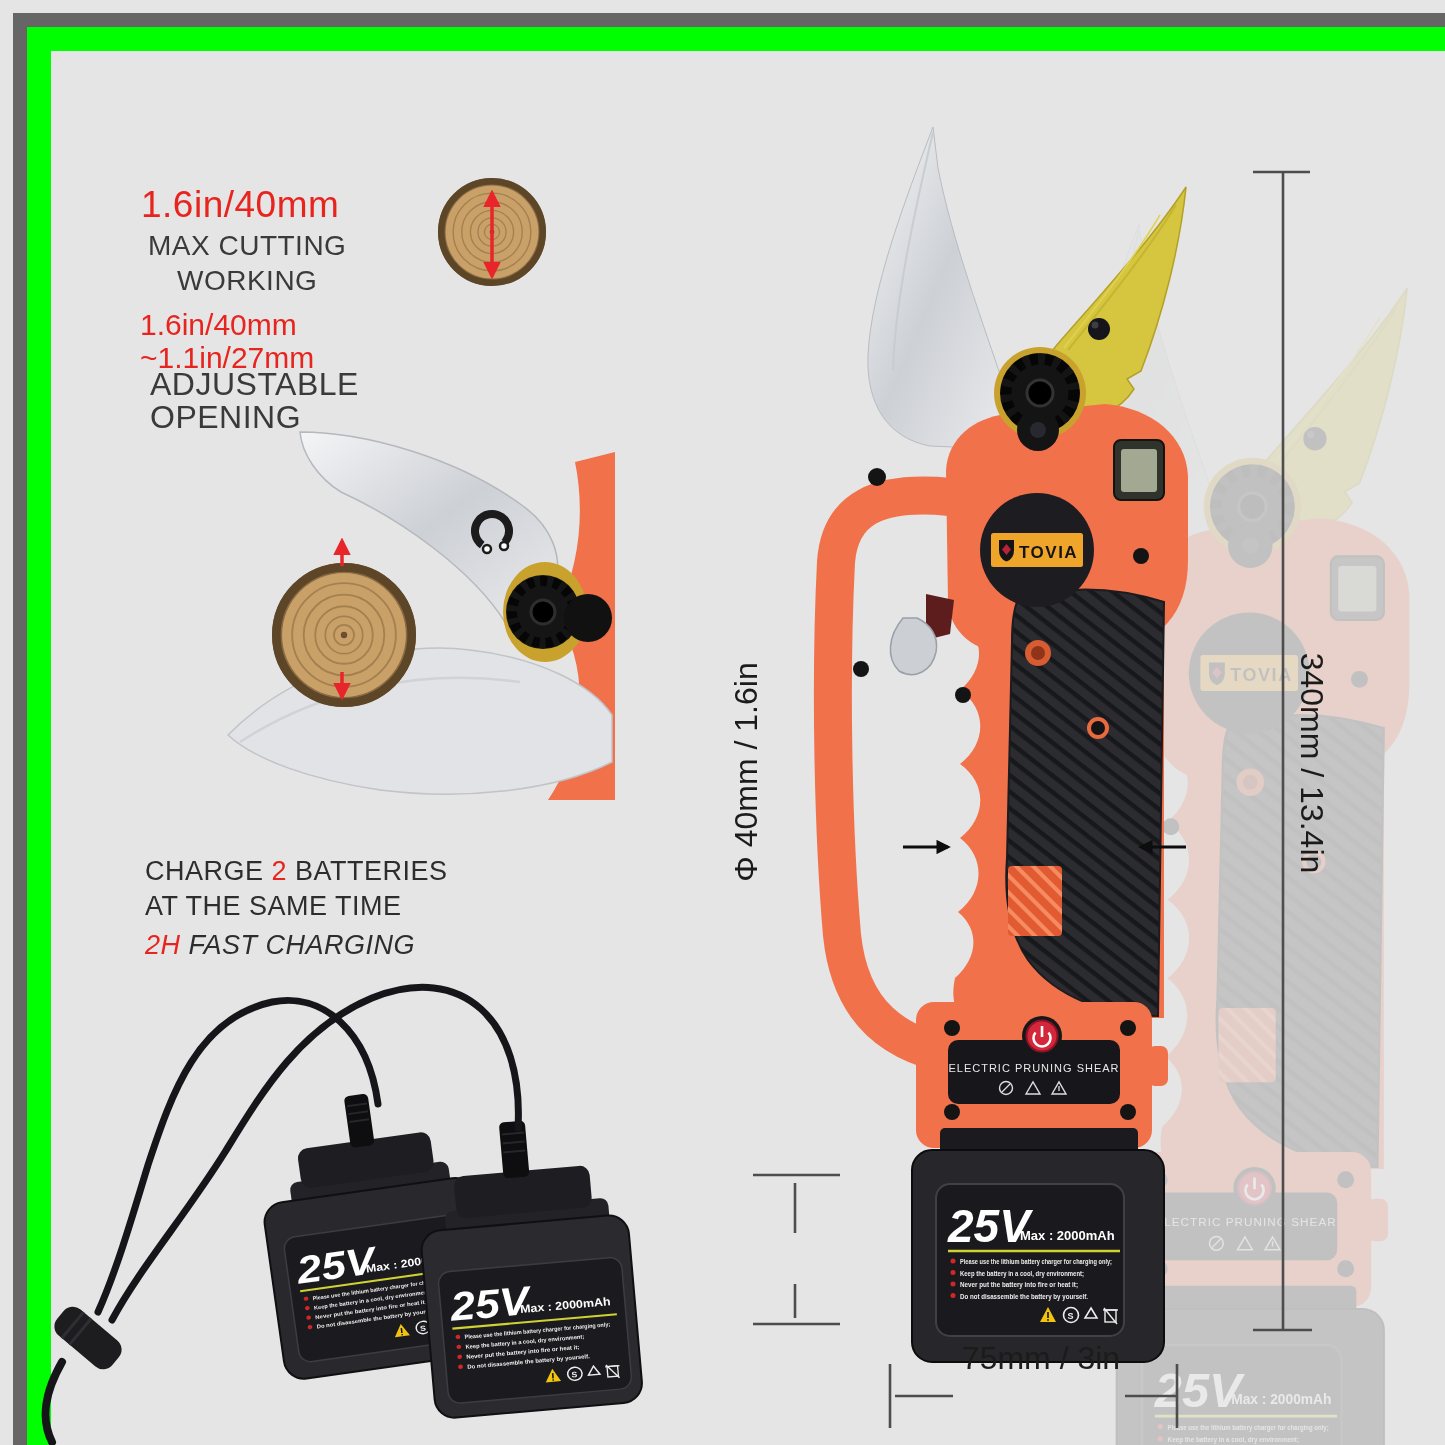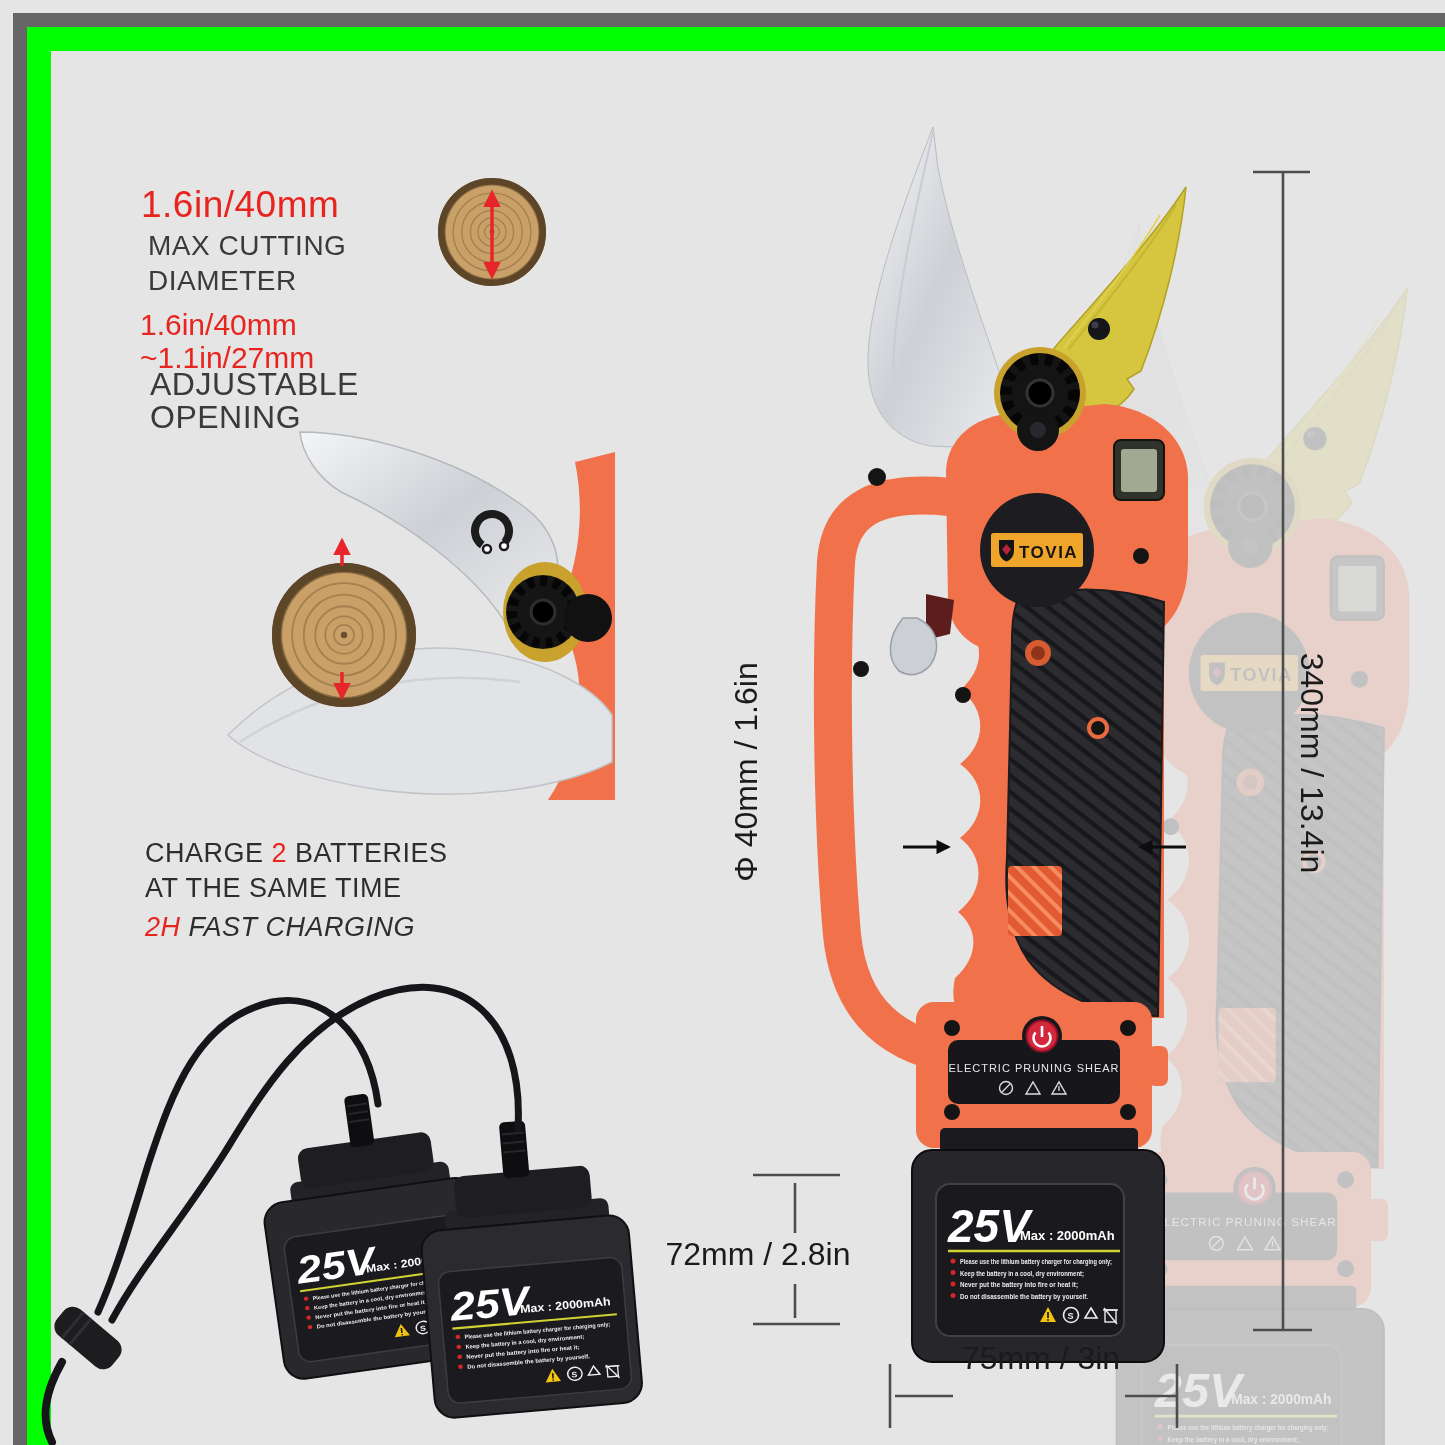--- a/index.html
+++ b/index.html
@@ -5,23 +5,23 @@
   html,body{margin:0;padding:0;background:#ffffff;}
   .canvas{
     position:relative;width:1445px;height:1445px;background:#e5e5e5;overflow:hidden;
     font-family:"Liberation Sans", sans-serif;
   }
   .frame{position:absolute;}
   .artwork{position:absolute;left:0;top:0;}
   .txt{position:absolute;white-space:nowrap;}
   .red-lg{font-size:37px;color:#e8241f;font-weight:500;letter-spacing:0.5px;}
   .red-md{font-size:30px;color:#e8241f;font-weight:500;line-height:33px;}
-  .dark-md{font-size:28px;color:#3a3a3a;line-height:35px;letter-spacing:0.5px;}
+  .dark-md{font-size:28px;color:#3a3a3a;line-height:35px;letter-spacing:0.5px;text-align:center;}
   .dark-sm{font-size:32px;color:#3a3a3a;line-height:33px;letter-spacing:0.5px;}
-  .charge{font-size:27px;color:#2d2d2d;line-height:35px;letter-spacing:0.5px;}
+  .charge{font-size:27px;color:#2d2d2d;line-height:35px;letter-spacing:0.5px;margin-top:18px;}
   .charge .rd{color:#e8241f;}
   .vlabel{position:absolute;width:340px;text-align:center;font-size:32px;color:#1b1b1b;line-height:40px;white-space:nowrap;}
   .hlabel{position:absolute;text-align:center;font-size:32px;color:#1b1b1b;line-height:44px;white-space:nowrap;}
 </style>
 </head>
 <body>
 
 <div class="canvas">
 
   <div class="frame" style="left:13px;top:13px;width:1432px;height:14px;background:#666666;"></div>
@@ -279,21 +279,21 @@
       <line x1="1125" y1="1396" x2="1177" y2="1396"></line>
     </g>
 
     <line x1="903" y1="847" x2="948" y2="847" stroke="#0d0d0d" stroke-width="3.2" marker-end="url(#arrB)"></line>
     <line x1="1186" y1="847" x2="1141" y2="847" stroke="#0d0d0d" stroke-width="3.2" marker-end="url(#arrB)"></line>
   </svg>
 
   <div class="txt red-lg" style="left:141px;top:184px;">1.6in/40mm</div>
   <div class="txt dark-md" style="left:148px;top:228px;">
     <div>MAX CUTTING</div>
-    <div>DIAMETER</div>
+    <div>WORKING</div>
   </div>
 
   <div class="txt red-md" style="left:140px;top:308px;">
     <div>1.6in/40mm</div>
     <div>~1.1in/27mm</div>
   </div>
   <div class="txt dark-sm" style="left:150px;top:368px;">
     <div>ADJUSTABLE</div>
     <div>OPENING</div>
   </div>
@@ -305,16 +305,15 @@
     <div>AT THE SAME TIME</div>
   </div>
   <div class="txt charge" style="left:145px;top:910px;font-style:italic;">
     <div>
       <span class="rd">2H</span><span> FAST CHARGING</span>
     </div>
   </div>
 
   <div class="vlabel" style="left:576px;top:752px;transform:rotate(-90deg);">Φ 40mm / 1.6in</div>
   <div class="vlabel" style="left:1142px;top:743px;transform:rotate(90deg);">340mm / 13.4in</div>
-  <div class="hlabel" style="left:658px;top:1232px;width:200px;">72mm / 2.8in</div>
   <div class="hlabel" style="left:955px;top:1336px;width:172px;">75mm / 3in</div>
 
 </div>
 
 </body></html>

